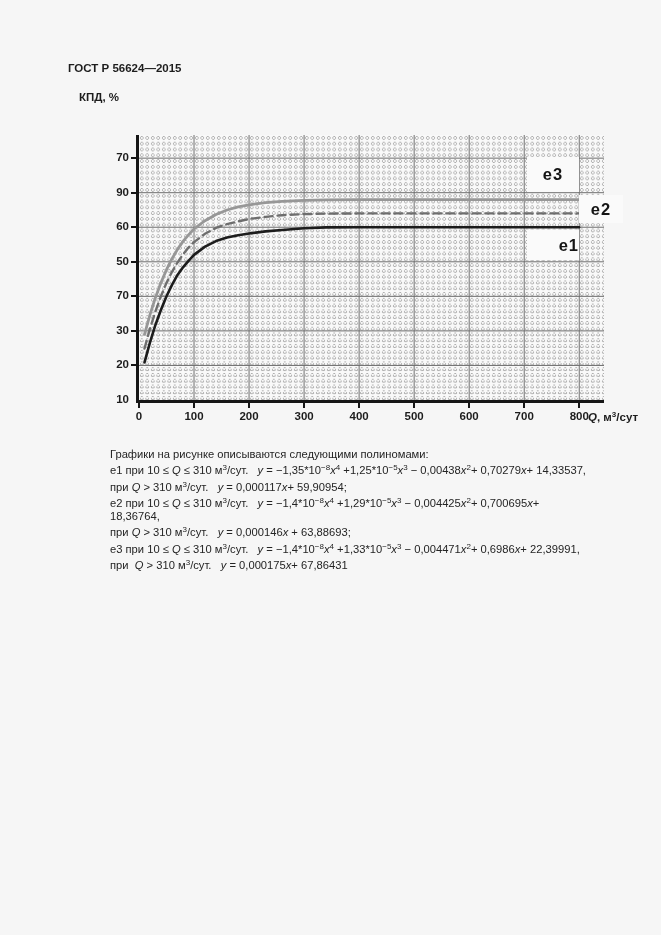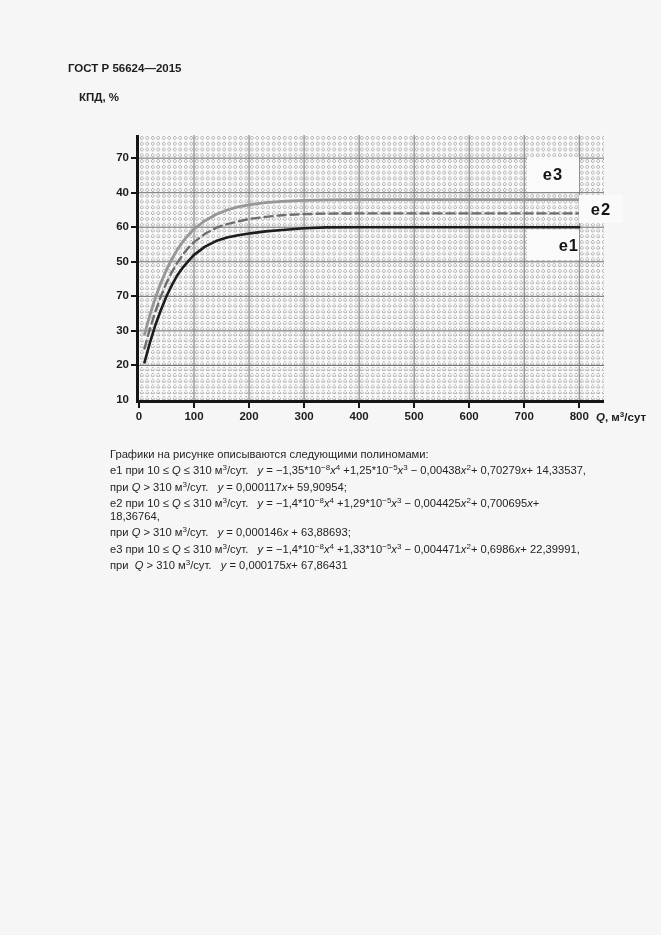--- a/index.html
+++ b/index.html
@@ -17,21 +17,21 @@
     background-image:
       radial-gradient(circle, rgba(110,110,110,.55) .8px, rgba(0,0,0,0) .95px),
       radial-gradient(circle, rgba(110,110,110,.55) .8px, rgba(0,0,0,0) .95px);
     background-size:5.5px 2.9px, 2.75px 5.8px;
   }
   .curves{position:absolute;left:3px;top:0;width:465px;height:265px;}
   .xtick-mark{position:absolute;top:268px;width:2px;height:5px;background:#161616;}
   .ytick-mark{position:absolute;left:-5px;width:5px;height:2px;background:#161616;}
   .xtick-label{position:absolute;top:275px;width:44px;text-align:center;font-size:11.5px;font-weight:bold;color:#1d1d1d;}
   .ytick-label{position:absolute;left:-37px;width:30px;text-align:right;font-size:11.5px;font-weight:bold;color:#1d1d1d;}
-  .x-unit{position:absolute;left:452px;top:275px;font-size:11.5px;font-weight:bold;color:#1d1d1d;white-space:nowrap;margin-left:8px;}
+  .x-unit{position:absolute;left:452px;top:275px;font-size:11.5px;font-weight:bold;color:#1d1d1d;white-space:nowrap;}
   .x-unit sup{font-size:8px;vertical-align:4px;}
 
   .curve-label{position:absolute;background:#fafafa;display:flex;align-items:center;justify-content:center;
     font-weight:bold;font-size:16.5px;color:#141414;letter-spacing:1px;}
   .lbl-e3{left:391px;top:22px;width:52px;height:35px;}
   .lbl-e2{left:443px;top:60px;width:44px;height:28px;}
   .lbl-e1{left:391px;top:95px;width:52px;height:30px;justify-content:flex-end;}
 
   .formulas{position:absolute;left:110px;top:448px;width:480px;font-size:11.2px;line-height:13.3px;color:#242424;}
   .formula-line{white-space:pre-wrap;}
@@ -103,21 +103,21 @@
       <div class="ytick-label" style="top: 223.45px;">20</div>
       <div class="ytick-mark" style="top: 194.9px;"></div>
       <div class="ytick-label" style="top: 188.9px;">30</div>
       <div class="ytick-mark" style="top: 160.349px;"></div>
       <div class="ytick-label" style="top: 154.349px;">70</div>
       <div class="ytick-mark" style="top: 125.799px;"></div>
       <div class="ytick-label" style="top: 119.799px;">50</div>
       <div class="ytick-mark" style="top: 91.249px;"></div>
       <div class="ytick-label" style="top: 85.249px;">60</div>
       <div class="ytick-mark" style="top: 56.6988px;"></div>
-      <div class="ytick-label" style="top: 50.6988px;">40</div>
+      <div class="ytick-label" style="top: 50.6988px;">90</div>
       <div class="ytick-mark" style="top: 22.1486px;"></div>
       <div class="ytick-label" style="top: 16.1486px;">70</div>
     </div>
 
   <div class="formulas">
     <div class="formula-line">Графики на рисунке описываются следующими полиномами:</div>
     <div class="formula-line"><span>е1 при 10 ≤ </span><span class="it">Q</span><span> ≤ 310 м</span><sup>3</sup><span>/сут.   </span><span class="it">y</span><span> = −1,35*10</span><sup>−8</sup><span class="it">x</span><sup>4</sup><span> +1,25*10</span><sup>−5</sup><span class="it">x</span><sup>3</sup><span> − 0,00438</span><span class="it">x</span><sup>2</sup><span>+ 0,70279</span><span class="it">x</span><span>+ 14,33537,</span></div>
     <div class="formula-line"><span>при </span><span class="it">Q</span><span> &gt; 310 м</span><sup>3</sup><span>/сут.   </span><span class="it">y</span><span> = 0,000117</span><span class="it">x</span><span>+ 59,90954;</span></div>
     <div class="formula-line"><span>е2 при 10 ≤ </span><span class="it">Q</span><span> ≤ 310 м</span><sup>3</sup><span>/сут.   </span><span class="it">y</span><span> = −1,4*10</span><sup>−8</sup><span class="it">x</span><sup>4</sup><span> +1,29*10</span><sup>−5</sup><span class="it">x</span><sup>3</sup><span> − 0,004425</span><span class="it">x</span><sup>2</sup><span>+ 0,700695</span><span class="it">x</span><span>+ 18,36764,</span></div>
     <div class="formula-line"><span>при </span><span class="it">Q</span><span> &gt; 310 м</span><sup>3</sup><span>/сут.   </span><span class="it">y</span><span> = 0,000146</span><span class="it">x</span><span> + 63,88693;</span></div>

